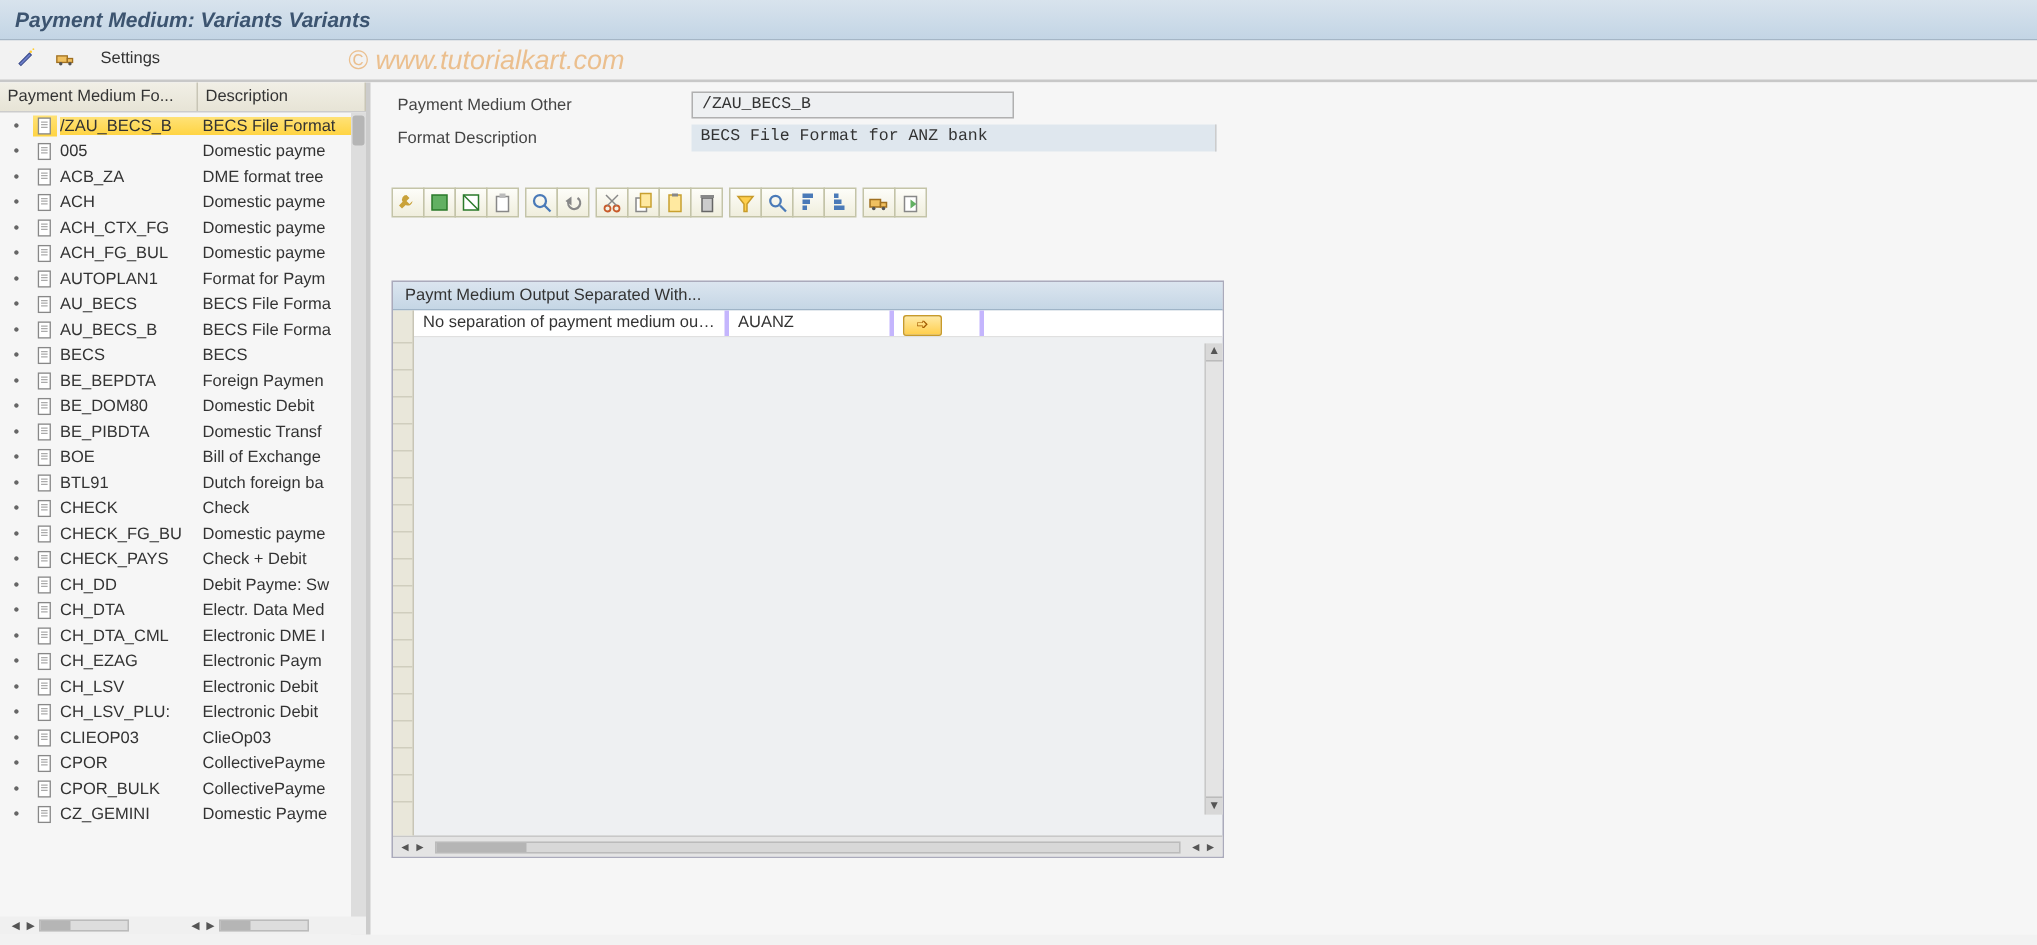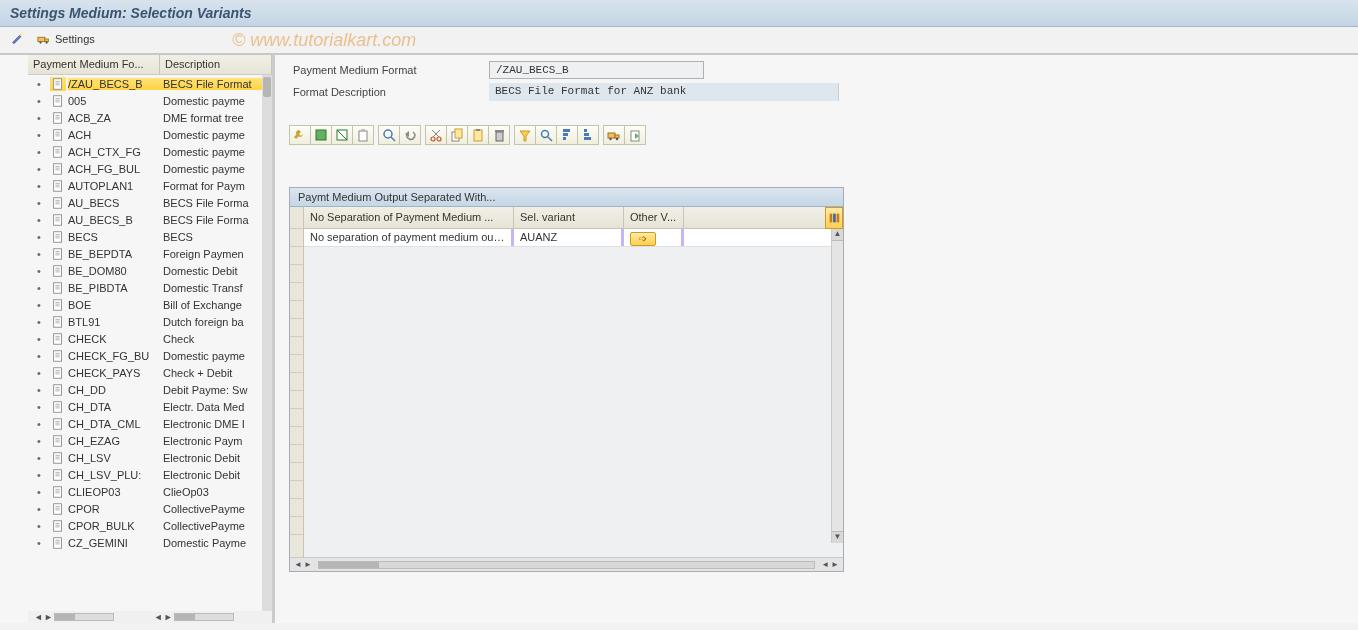--- a/index.html
+++ b/index.html
@@ -35,21 +35,21 @@
     gap: 4px;
     height: 28px;
   }
   .wand-icon {
     width: 16px; height: 16px;
     display: inline-block;
   }
   .settings-btn {
     display: inline-flex;
     align-items: center;
-    gap: 4px;
+    gap: 16px;
     padding: 2px 6px;
     border: 1px solid transparent;
     border-radius: 3px;
     cursor: pointer;
   }
 
   
   .main {
     display: flex;
     height: calc(100% - 62px);
@@ -57,21 +57,20 @@
   }
 
   
   .tree-panel {
     width: 247px;
     border-right: 3px solid #ccc;
     background: #f6f6f6;
     display: flex;
     flex-direction: column;
     position: relative;
-    margin-left: 28px;
   }
   .tree-header {
     display: flex;
     border-bottom: 1px solid #ccc;
     background: linear-gradient(to bottom, #f1efe6, #e7e4d6);
     font-size: 11px;
     height: 20px;
   }
   .tree-header .col {
     padding: 3px 5px;
@@ -384,21 +383,21 @@
 
   
   svg.sicon { width: 14px; height: 14px; display: block; }
 </style>
 </head>
 <body>
 
 <div class="watermark">© www.tutorialkart.com</div>
 
 <div class="titlebar">
-  <span>Settings Medium: Selection Variants</span>
+  <span>Payment Medium: Variants Variants</span>
 </div>
 
 <div class="toolbar">
   <span class="wand-icon">
     <svg viewBox="0 0 16 16" class="sicon">
         <path d="M3 13 L11 5 L12.5 6.5 L4.5 14.5 Z" fill="#6b7dc8" stroke="#3a4a8a" stroke-width="0.8"></path>
         <circle cx="12" cy="4" r="1" fill="#ffcc33"></circle>
         <circle cx="14" cy="2" r="0.7" fill="#ffcc33"></circle>
       </svg>
   </span>
@@ -804,21 +803,21 @@
           <span class="arrow">►</span>
           <span class="track">
             <span class="thumb2"></span>
           </span>
         </span>
     </div>
   </div>
 
   <div class="content">
     <div class="content-row">
-      <div class="field-label">Payment Medium Format</div>
+      <div class="field-label">Payment Medium Other</div>
       <div class="field-value-box">/ZAU_BECS_B</div>
     </div>
     <div class="content-row">
       <div class="field-label">Format Description</div>
       <div class="field-value-ro">BECS File Format for ANZ bank</div>
     </div>
 
     <div class="spacer"></div>
 
     <div class="icon-toolbar" id="icon-toolbar">
@@ -940,32 +939,20 @@
             <div class="rh"></div>
             <div class="rh"></div>
             <div class="rh"></div>
           <div class="rh"></div>
             <div class="rh"></div>
             <div class="rh"></div>
             <div class="rh"></div>
           <div class="rh"></div>
         </div>
         <div class="cols">
-          <div class="col-header-row">
-            <div class="ch" style="width:210px">No Separation of Payment Medium ...</div>
-            <div class="ch" style="width:110px">Sel. variant</div>
-            <div class="ch" style="width:60px">Other V...</div>
-            <div class="config-btn">
-              <svg class="sicon" viewBox="0 0 16 16">
-                  <rect x="3" y="3" width="3" height="10" fill="#c87d1a"></rect>
-                  <rect x="7" y="3" width="3" height="10" fill="#3a64b0"></rect>
-                  <rect x="11" y="3" width="3" height="10" fill="#c87d1a"></rect>
-                </svg>
-            </div>
-          </div>
           <div class="data-row">
             <div class="cell" style="width:210px">No separation of payment medium ou…</div>
             <div class="cell" style="width:110px">AUANZ</div>
             <div class="cell" style="width:60px">
               <span class="arrow-btn">➩</span>
             </div>
           </div>
 
           <div class="empty-row"></div>
             <div class="empty-row"></div>

